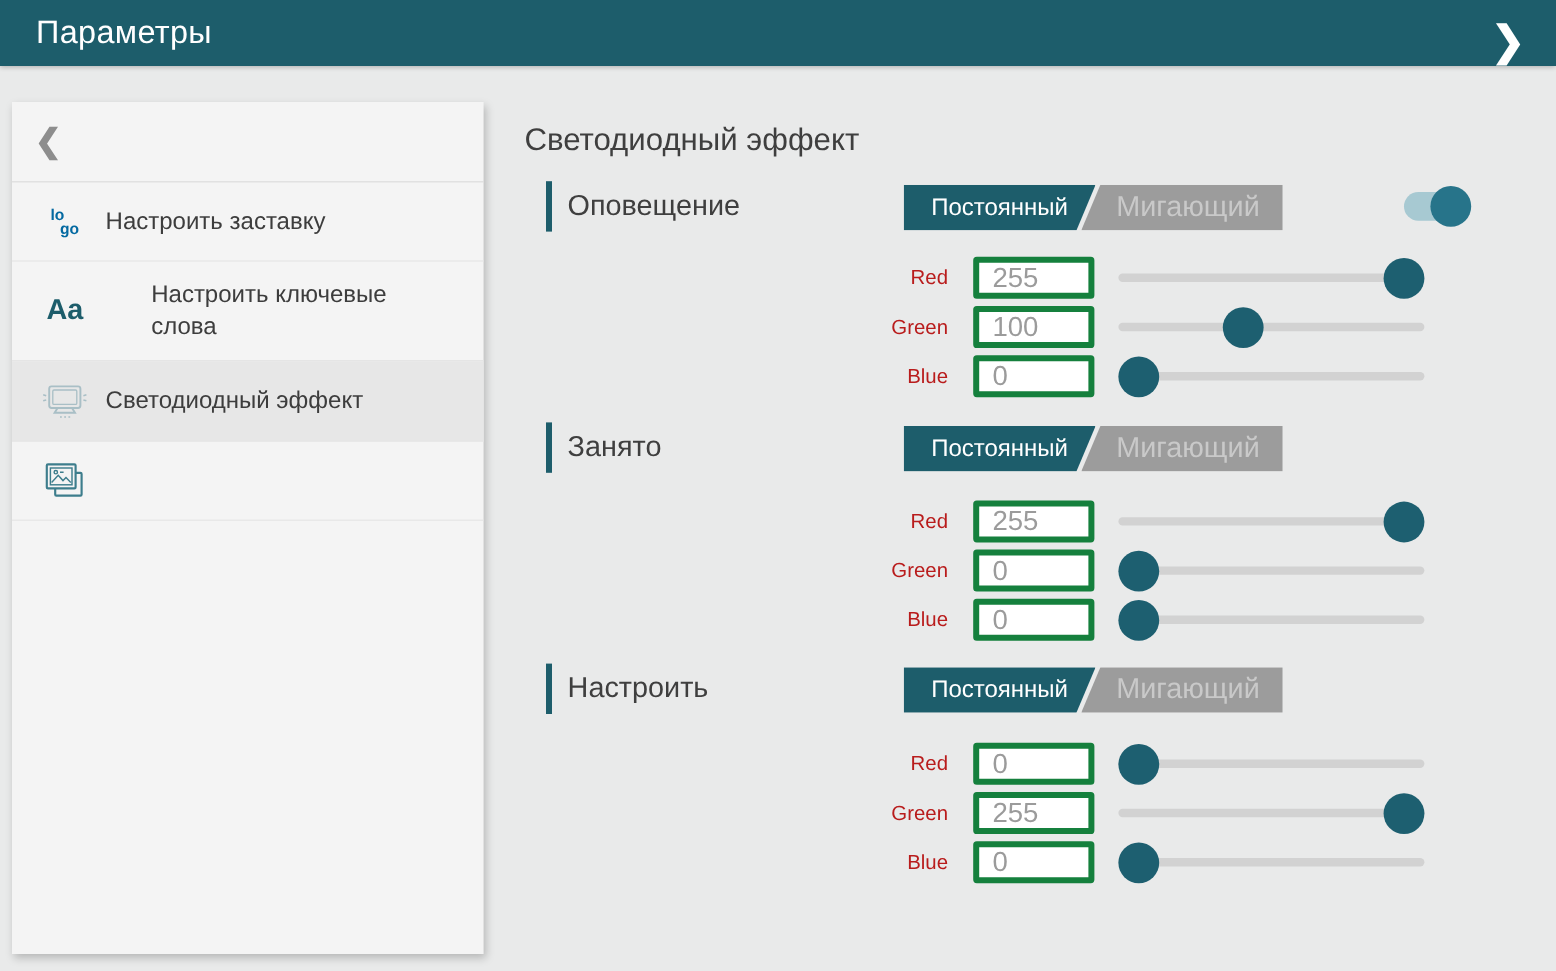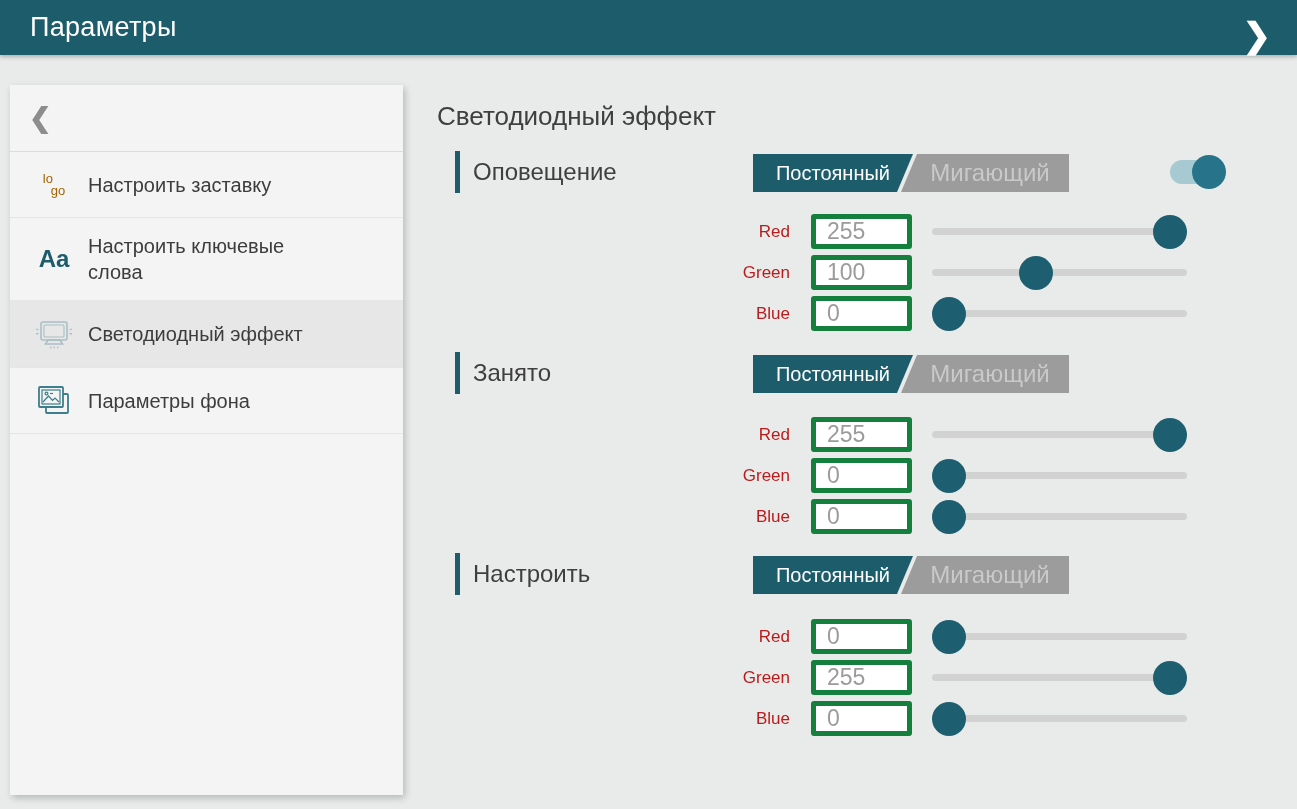--- a/index.html
+++ b/index.html
@@ -24,22 +24,22 @@
   
   .sidebar{position:absolute; left:10px; top:85px; width:393px; height:710px;
     background:var(--sidebar-bg); box-shadow:2px 3px 7px rgba(0,0,0,.22); z-index:5;
     display:flex; flex-direction:column;}
   .back-row{height:67px; display:flex; align-items:center; border-bottom:1px solid #dcdcdc; cursor:pointer;}
   .back-chevron{color:#8d8d8d; font-size:27px; font-weight:bold; margin-left:19px;}
   .side-item{display:flex; align-items:center; border-bottom:1px solid #e5e5e5; cursor:pointer;}
   .side-item .icon-cell{width:46px; margin-left:21px; display:flex; align-items:center; justify-content:center; flex:none;}
   .side-item .item-label{font-size:20px; color:var(--text-dark); line-height:26px; margin-left:11px; padding-right:10px;}
   .side-item.selected{background:var(--selected-bg);}
-  .h66{height:66px;} .h67{height:67px;} .h83{height:83px;}
-  .logo-icon{color:#a16207; font-size:13px; line-height:12px; font-weight:400;}
+  .h66{height:66px;} .h67{height:67px;} .h83{height:83px;gap:38px;}
+  .logo-icon{color:#0369a1; font-size:13px; line-height:12px; font-weight:700;}
   .logo-icon .go{margin-left:8px; display:block;}
   .letters-icon{color:var(--accent); font-size:24px; font-weight:700;}
 
   
   .main-title{position:absolute; left:437px; top:101px; font-size:26px; color:#3f3f3f; font-weight:400;}
   .sec-head{position:absolute; left:455px; height:42px; display:flex; align-items:center;}
   .sec-bar{width:5px; height:42px; background:var(--accent); flex:none;}
   .sec-name{font-size:24px; color:#3f3f3f; margin-left:13px;}
 
   .seg{position:absolute; left:709px; height:38px; display:flex;margin-left:44px;}
@@ -118,21 +118,20 @@
     <span class="icon-cell">
       <svg width="38" height="36" viewBox="0 0 38 36" fill="none" stroke="#3d7d8c" stroke-width="1.8">
         <rect x="11" y="11" width="22" height="19" rx="1"></rect>
         <rect x="4" y="4" width="24" height="20" rx="1" fill="#f4f4f4"></rect>
         <rect x="7" y="7" width="18" height="14" stroke-width="1.2"></rect>
         <circle cx="11.5" cy="10.5" r="1.4" stroke-width="1.2"></circle>
         <line x1="15" y1="10.5" x2="18" y2="10.5" stroke-width="1.2"></line>
         <path d="M8 19 l5.5-6 4 4.5 2.5-2.5 4 4" stroke-width="1.2"></path>
       </svg>
     </span>
-    <span class="item-label">Параметры фона</span>
   </div>
 </div>
 
 <div class="main-title">Светодиодный эффект</div>
 
 <div class="sec-head" style="top:151px">
   <span class="sec-bar"></span>
   <span class="sec-name">Оповещение</span>
 </div>
 <div class="seg" style="top:154px">

